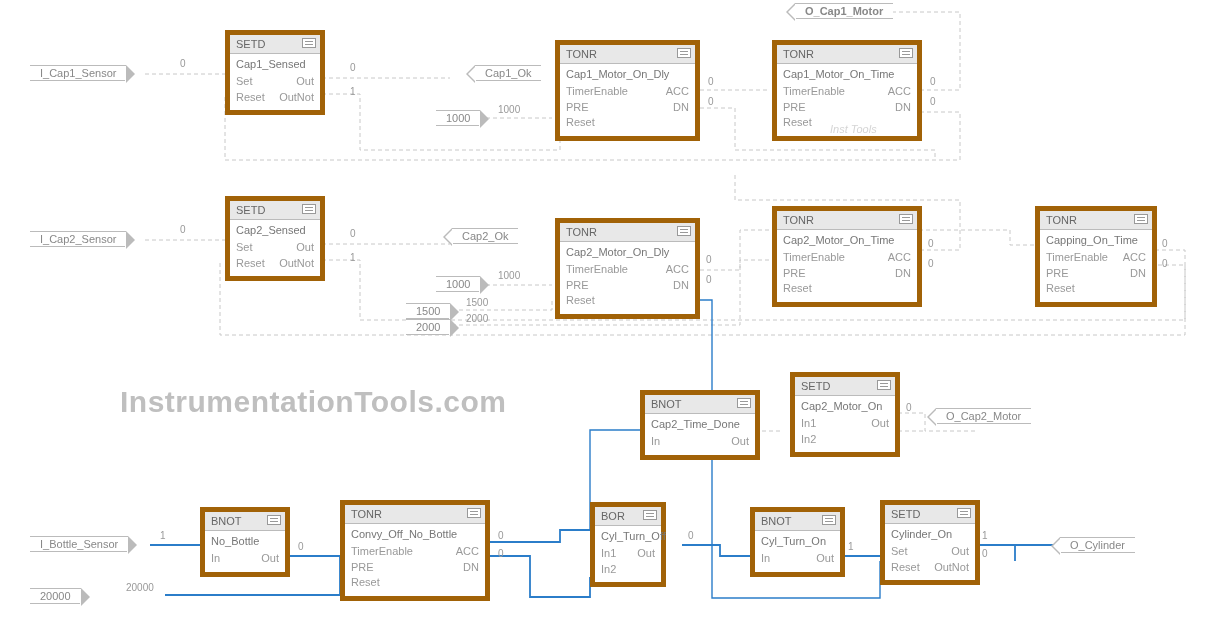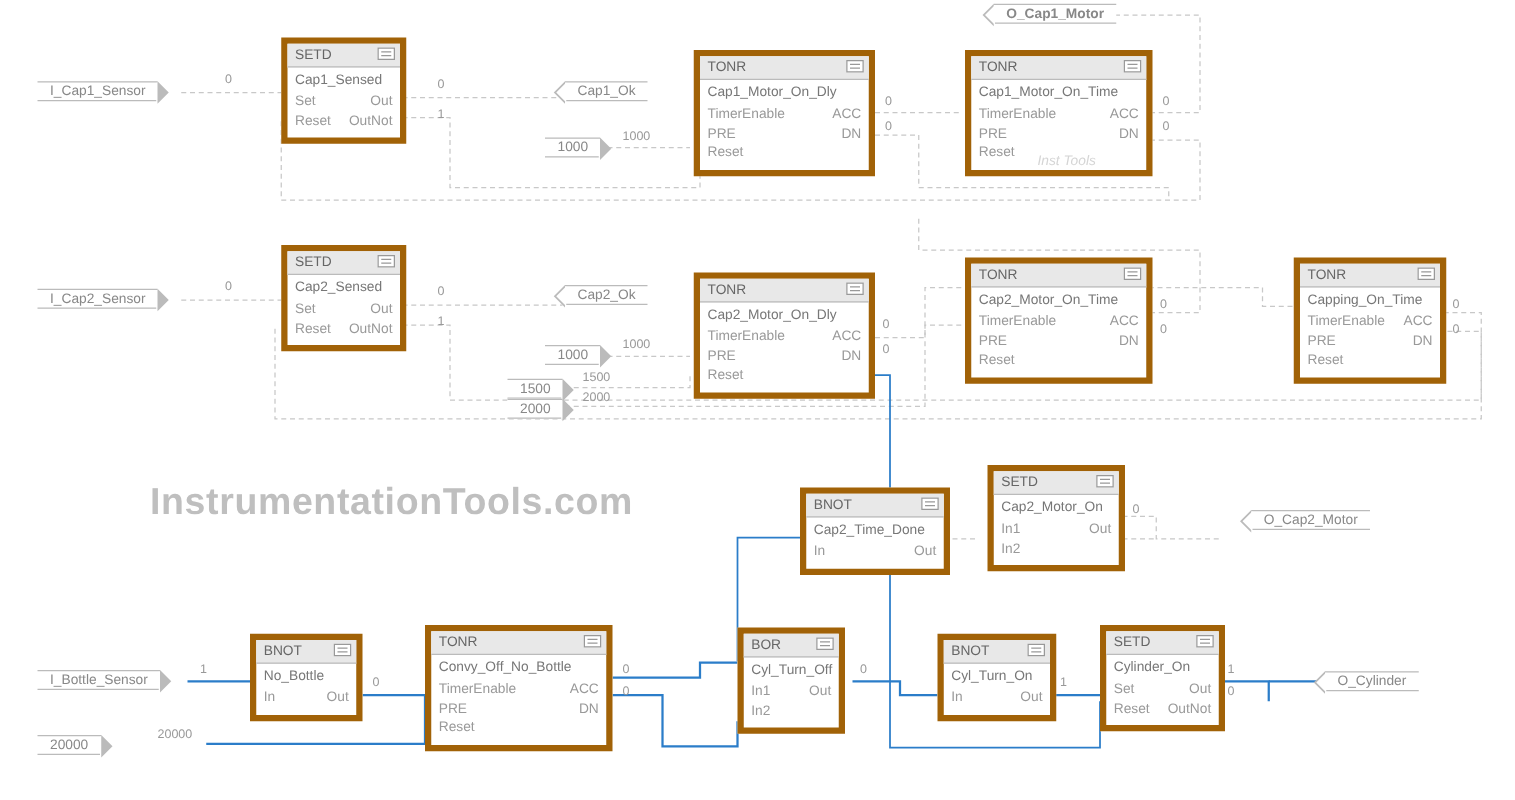--- a/index.html
+++ b/index.html
@@ -170,25 +170,25 @@
 <div class="tag right-point" style="left:30px;top:65px;"><span>I_Cap1_Sensor</span><span class="mask-r"></span></div>
 <div class="tag right-point" style="left:30px;top:231px;"><span>I_Cap2_Sensor</span><span class="mask-r"></span></div>
 <div class="tag right-point" style="left:30px;top:536px;text-align:right;"><span>I_Bottle_Sensor</span><span class="mask-r"></span></div>
 
 <div class="tag right-point" style="left:436px;top:110px;"><span>1000</span><span class="mask-r"></span></div>
 <div class="tag right-point" style="left:436px;top:276px;"><span>1000</span><span class="mask-r"></span></div>
 <div class="tag right-point" style="left:406px;top:303px;"><span>1500</span><span class="mask-r"></span></div>
 <div class="tag right-point" style="left:406px;top:319px;"><span>2000</span><span class="mask-r"></span></div>
 <div class="tag right-point" style="left:30px;top:588px;"><span>20000</span><span class="mask-r"></span></div>
 
-<div class="tag left-point" style="left:452px;top:65px;"><span class="mask-l"></span><span>Cap1_Ok</span></div>
+<div class="tag left-point" style="left:475px;top:65px;"><span class="mask-l"></span><span>Cap1_Ok</span></div>
 <div class="tag left-point" style="left:452px;top:228px;"><span class="mask-l"></span><span>Cap2_Ok</span></div>
 
 <div class="tag left-point" style="left:795px;top:3px;font-weight:bold;"><span class="mask-l"></span><span>O_Cap1_Motor</span></div>
-<div class="tag left-point" style="left:1001px;top:408px;"><span class="mask-l"></span><span>O_Cap2_Motor</span></div>
+<div class="tag left-point" style="left:936px;top:408px;"><span class="mask-l"></span><span>O_Cap2_Motor</span></div>
 <div class="tag left-point" style="left:1060px;top:537px;"><span class="mask-l"></span><span>O_Cylinder</span></div>
 
 <div class="small-num" style="left:180px;top:58px">0</div>
 <div class="small-num" style="left:350px;top:62px">0</div>
 <div class="small-num" style="left:350px;top:86px">1</div>
 <div class="small-num" style="left:498px;top:104px">1000</div>
 <div class="small-num" style="left:708px;top:76px">0</div>
 <div class="small-num" style="left:708px;top:96px">0</div>
 <div class="small-num" style="left:930px;top:76px">0</div>
 <div class="small-num" style="left:930px;top:96px">0</div>
@@ -393,21 +393,21 @@
         <span>PRE</span>
         <span>DN</span>
       </div>
     <div class="row">
         <span>Reset</span>
         <span></span>
       </div>
   </div>
 </div>
 
-<div class="block" style="left:590px;top:502px;width:86px;">
+<div class="block" style="left:590px;top:502px;width:76px;">
   <div class="block-header"><span>BOR</span><span class="block-icon"></span></div>
   <div class="block-body">
     <div class="block-title">Cyl_Turn_Off</div>
     <div class="row">
         <span>In1</span>
         <span>Out</span>
       </div>
     <div class="row">
         <span>In2</span>
         <span></span>

